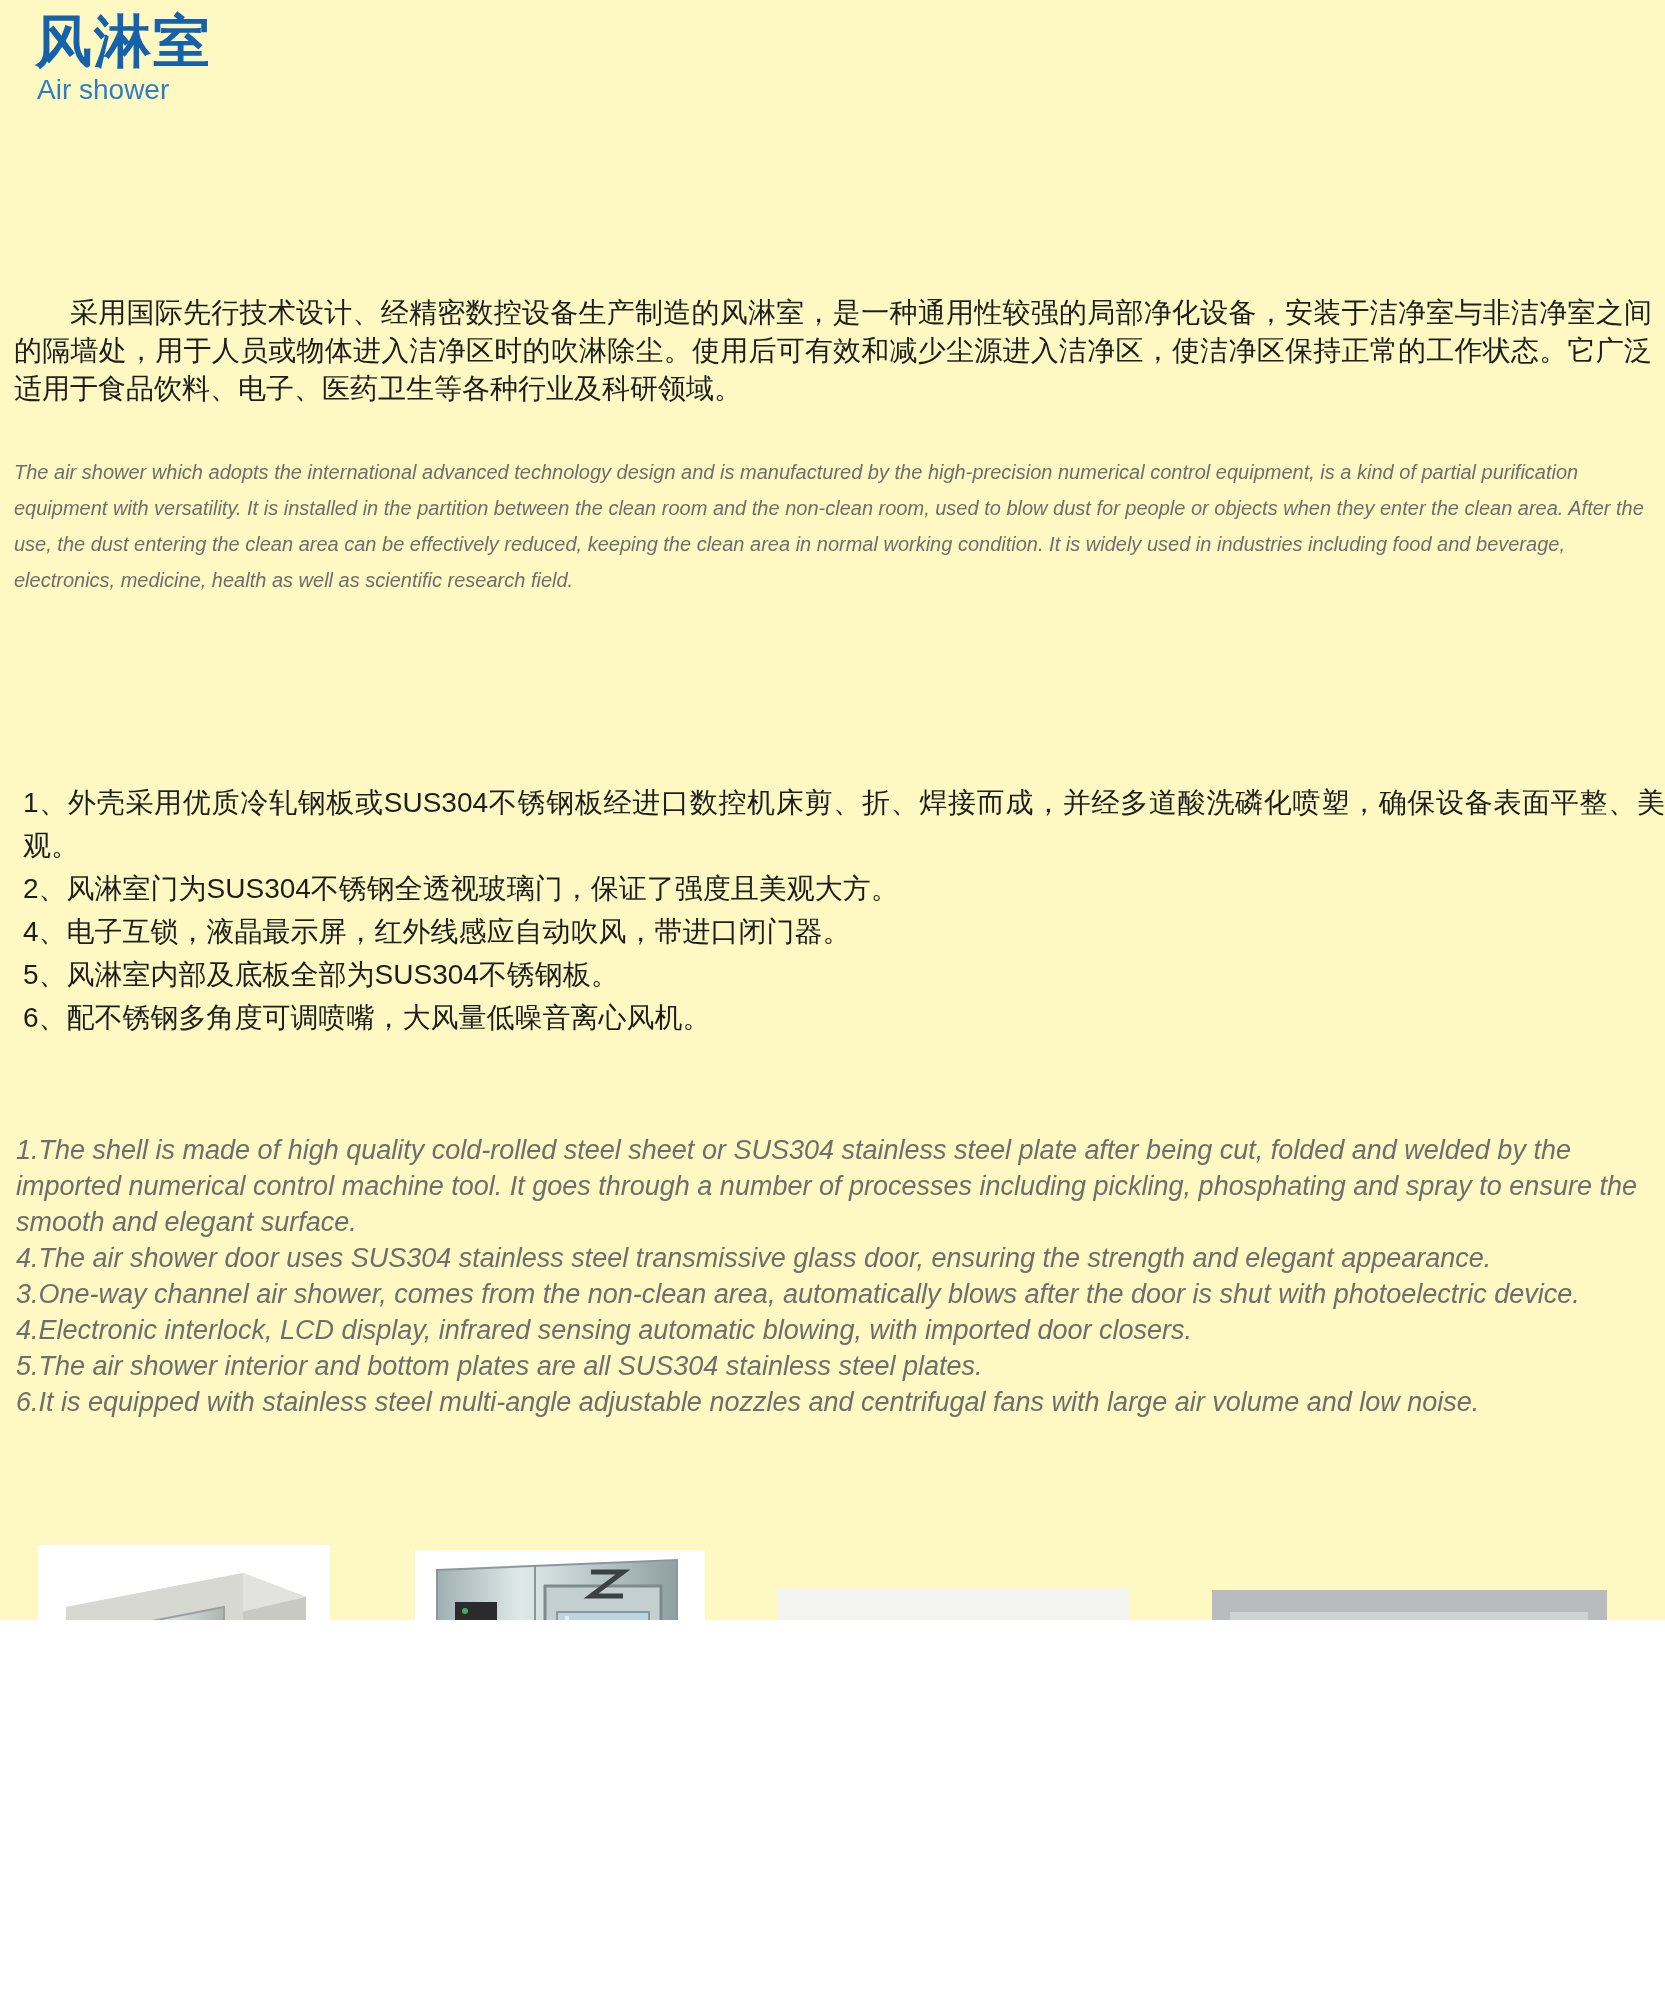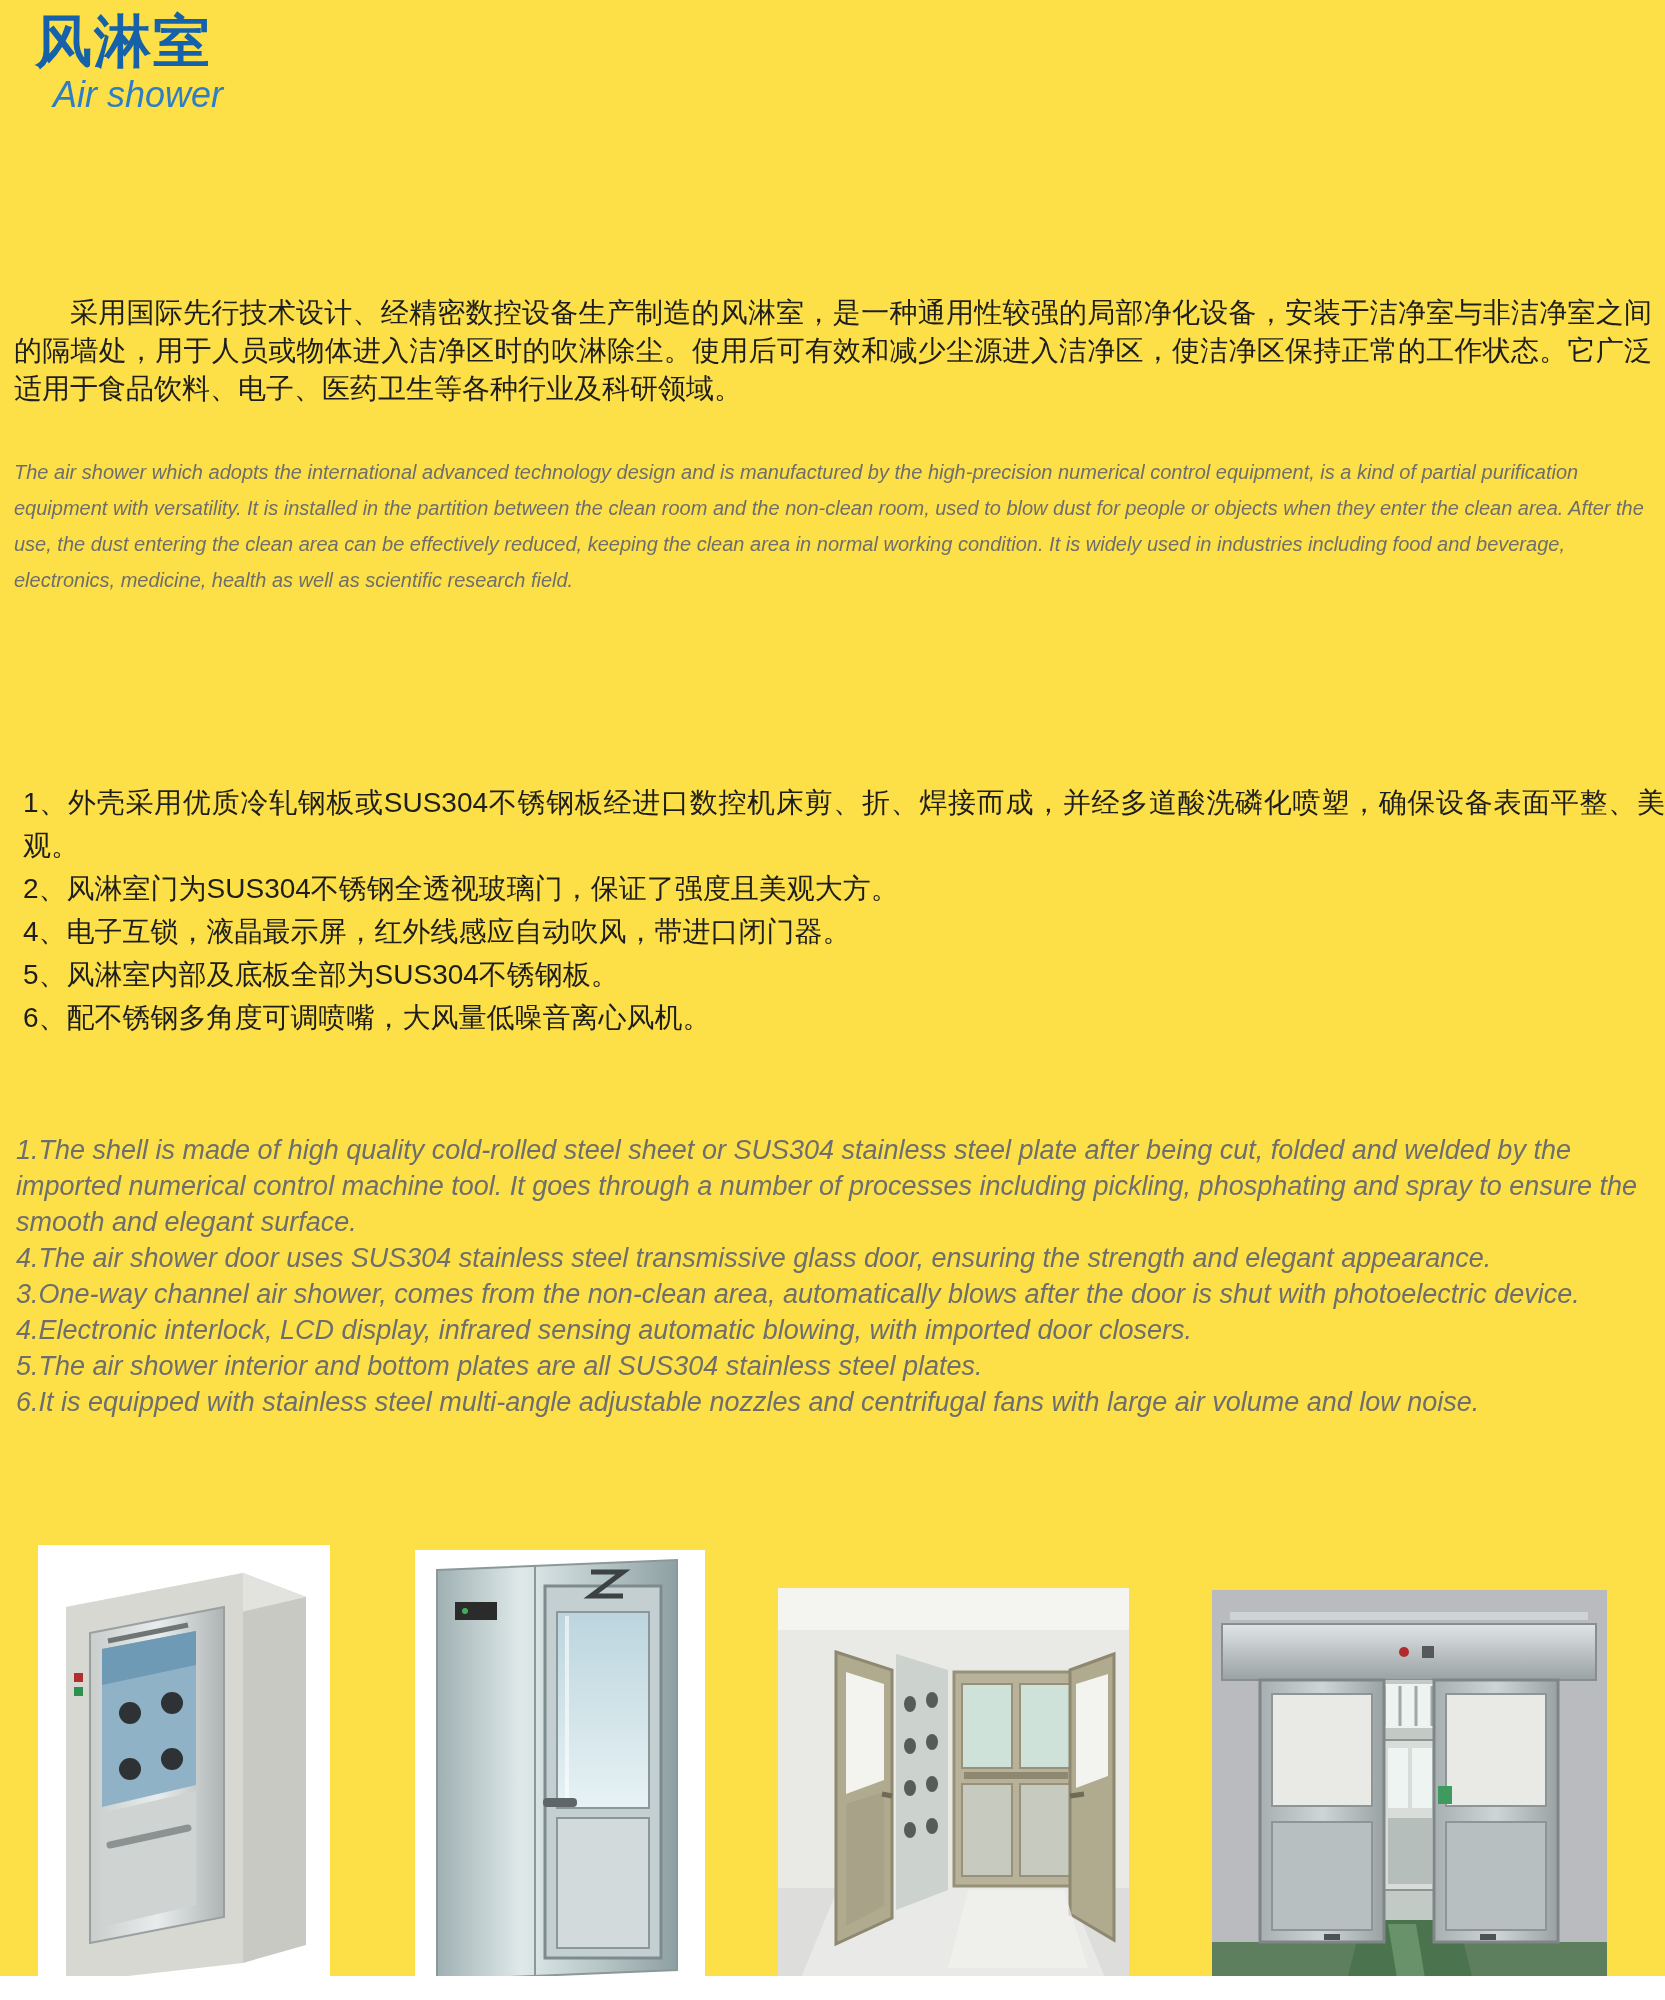--- a/index.html
+++ b/index.html
@@ -1,39 +1,38 @@
 <!DOCTYPE html>
 <html><head>
 <meta charset="utf-8">
 <style>
   html,body{margin:0;padding:0;background:#ffffff;}
   .page{
     position:relative;
     width:1665px;
-    height:1976px;
-    background:#fde047;
+    height:1620px;
+    background:#fef9c3;
     font-family:"Liberation Sans","DejaVu Sans",sans-serif;
     overflow:hidden;
   }
   
   .header{position:absolute;left:35px;top:10px;}
   .title-zh{
     font-size:57px;
     font-weight:700;
     color:#1562ab;
     letter-spacing:2px;
     line-height:1.1;
   }
   .title-en{
-    font-size:36px;
+    font-size:28px;
     color:#2e7ec6;
-    margin-left:18px;
+    margin-left:2px;
     margin-top:2px;
     line-height:1.1;
-    font-style:italic;
   }
   
   .intro-zh{
     position:absolute;left:14px;top:266px;width:1638px;
     font-size:28px;color:#1e1e1e;
     line-height:38px;
     text-align:justify;
     text-indent:2em;
   }
   

